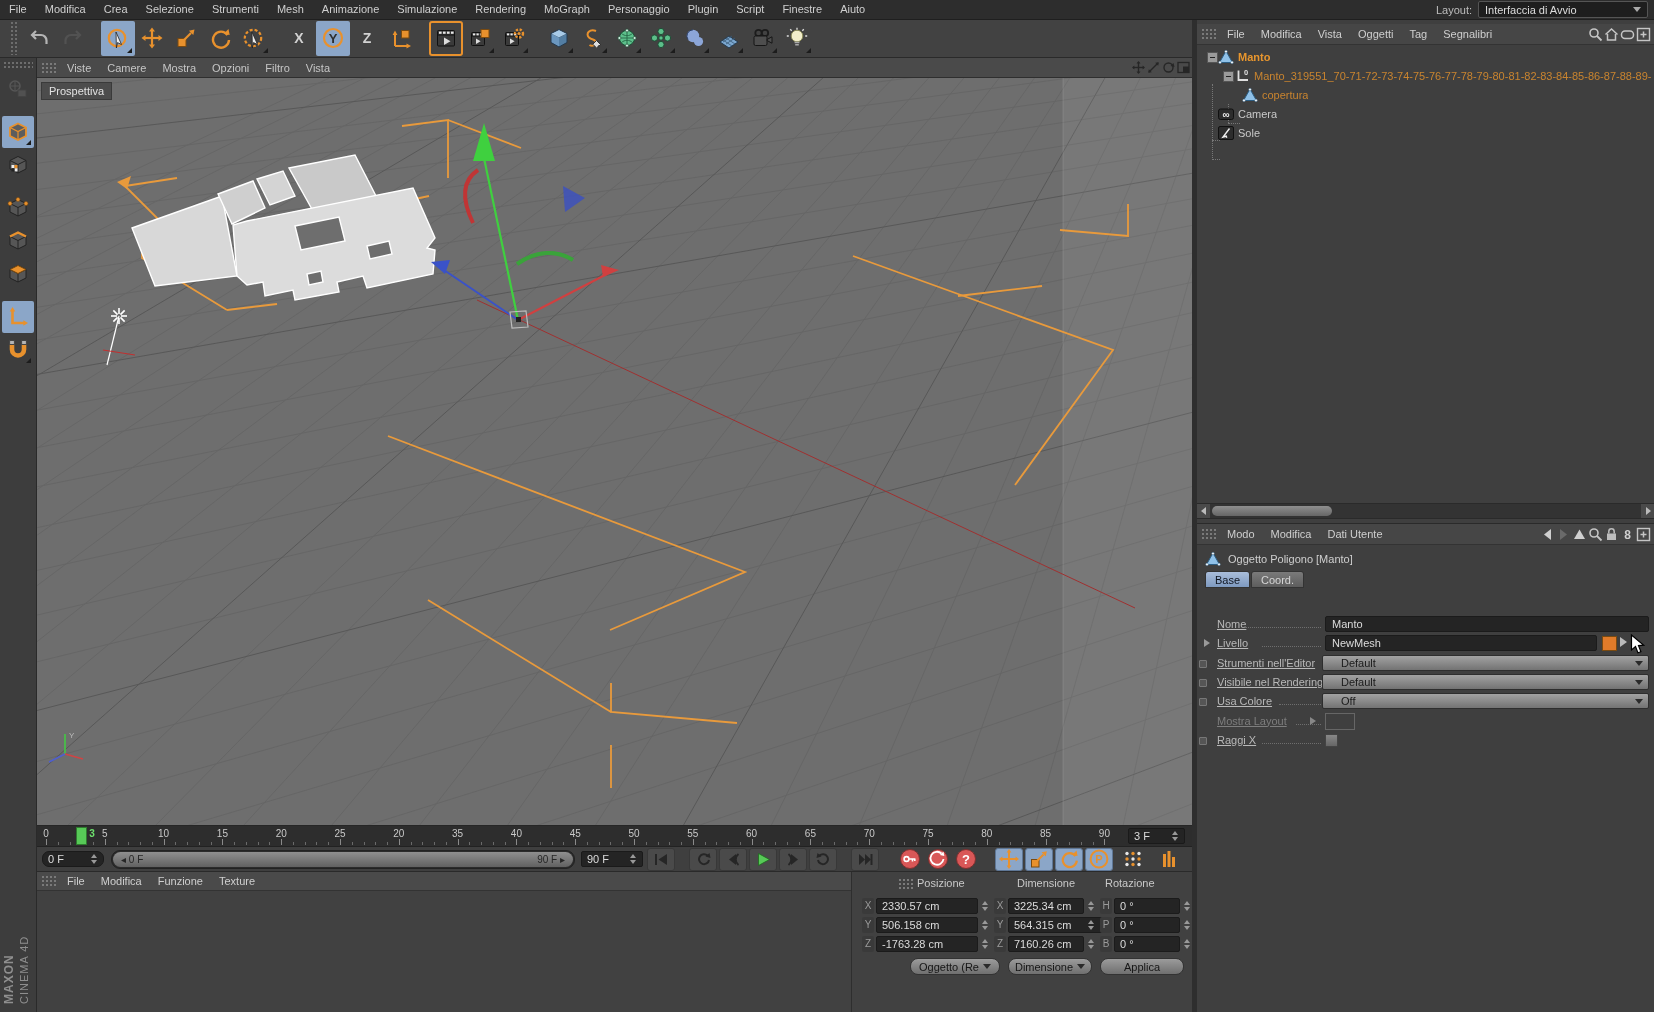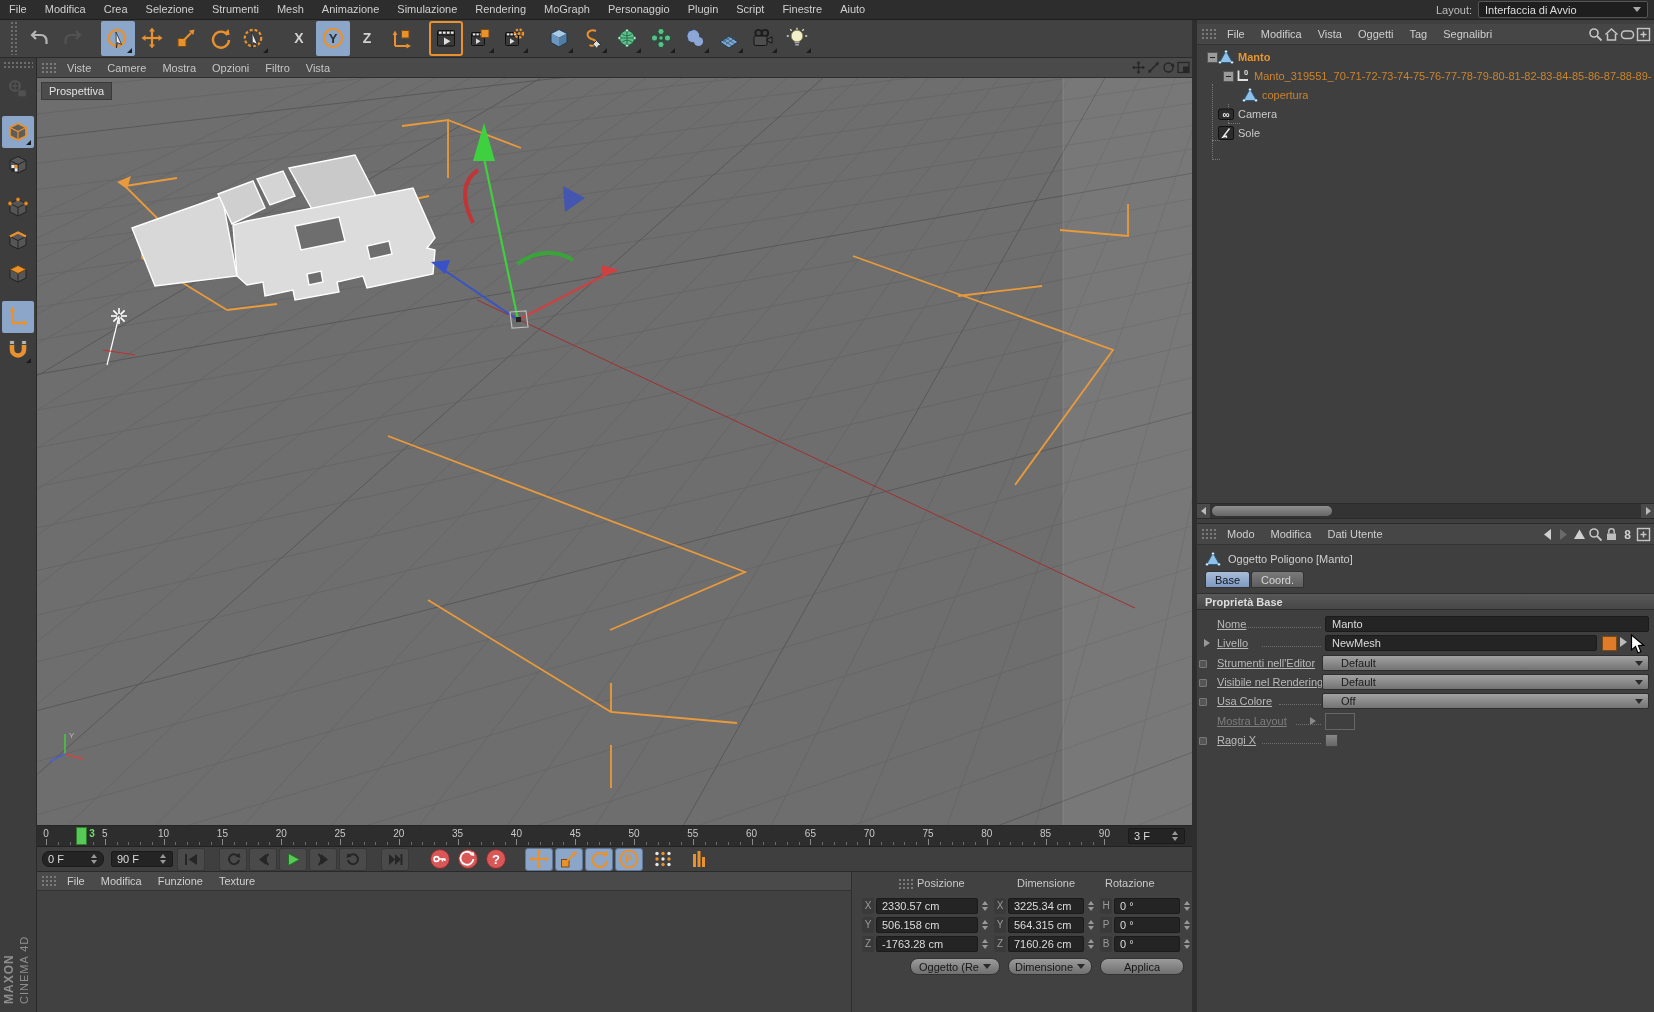--- a/index.html
+++ b/index.html
@@ -759,20 +759,26 @@
   <div id="transport" class="abs">
       <span style="display: flex;">
         <div class="framefield" style="position:relative;left:0;width:62px;margin-right:7px;border-radius:7px;">
           <span>0 F</span>
           <span class="spin" style="margin-left:auto">
             <i class="up"></i>
             <i class="dn"></i>
           </span>
         </div>
       </span>
+      <div id="rangeSlider" style="width: 462px;">
+        <div id="rangePill">
+          <span>◂ 0 F</span>
+          <span>90 F ▸</span>
+        </div>
+      </div>
       <span style="display: flex;">
         <div class="framefield" style="position:relative;width:62px;margin-right:4px;">
           <span>90 F</span>
           <span class="spin" style="margin-left:auto">
             <i class="up"></i>
             <i class="dn"></i>
           </span>
         </div>
       </span>
       <div class="pbtn">
@@ -971,21 +977,21 @@
         </span>
         <span class="chip" style="left:10px;top:45px">Y</span>
         <div class="cfield" style="left:24px;top:45px;width:102px;">506.158 cm</div>
         <span style="position:absolute;left:128px;top:46px">
           <span class="spin">
             <i class="up"></i>
             <i class="dn"></i>
           </span>
         </span>
         <span class="chip" style="left:142px;top:45px">Y</span>
-        <div class="cfield" style="left:156px;top:45px;width:76px;">564.315 cm</div>
+        <div class="cfield" style="left:156px;top:45px;width:96px;">564.315 cm</div>
         <span style="position:absolute;left:234px;top:46px">
           <span class="spin">
             <i class="up"></i>
             <i class="dn"></i>
           </span>
         </span>
         <span class="chip" style="left:248px;top:45px">P</span>
         <div class="cfield" style="left:262px;top:45px;width:66px;">0 °</div>
         <span style="position:absolute;left:330px;top:46px">
           <span class="spin">
@@ -1192,21 +1198,20 @@
             <circle cx="14" cy="13.4" r="1.3"></circle>
           </g>
         </svg>
       </span>
     <span>Oggetto Poligono [Manto]</span>
   </div>
   <div id="amTabs">
       <div class="tab on" style="left: 8px;">Base</div>
       <div class="tab off" style="left: 54px;">Coord.</div>
     </div>
-  <div id="amSection">Proprietà Base</div>
   <div id="amRows">
       <div class="arow" style="top:596px">
 
       <span class="albl">Nome</span>
       <span class="leader" style="left:48.4px;width:75.6px;"></span>
       <div class="afield" style="left:128px;width:324px;">Manto</div>
       </div>
       <div class="arow" style="top:615.3px">
       <span class="rowexp"></span>
       <span class="albl">Livello</span>

